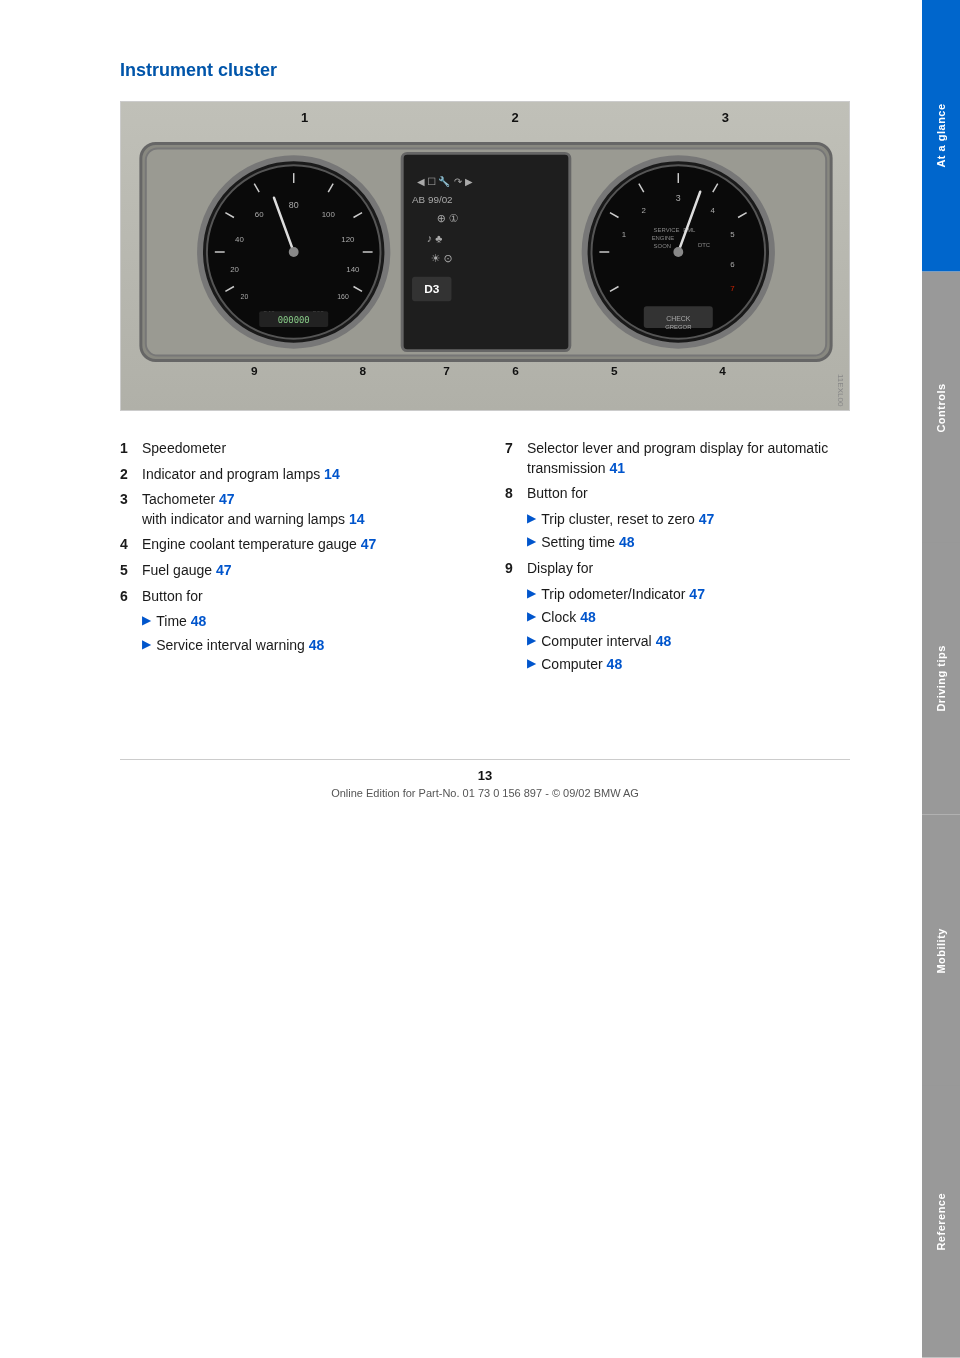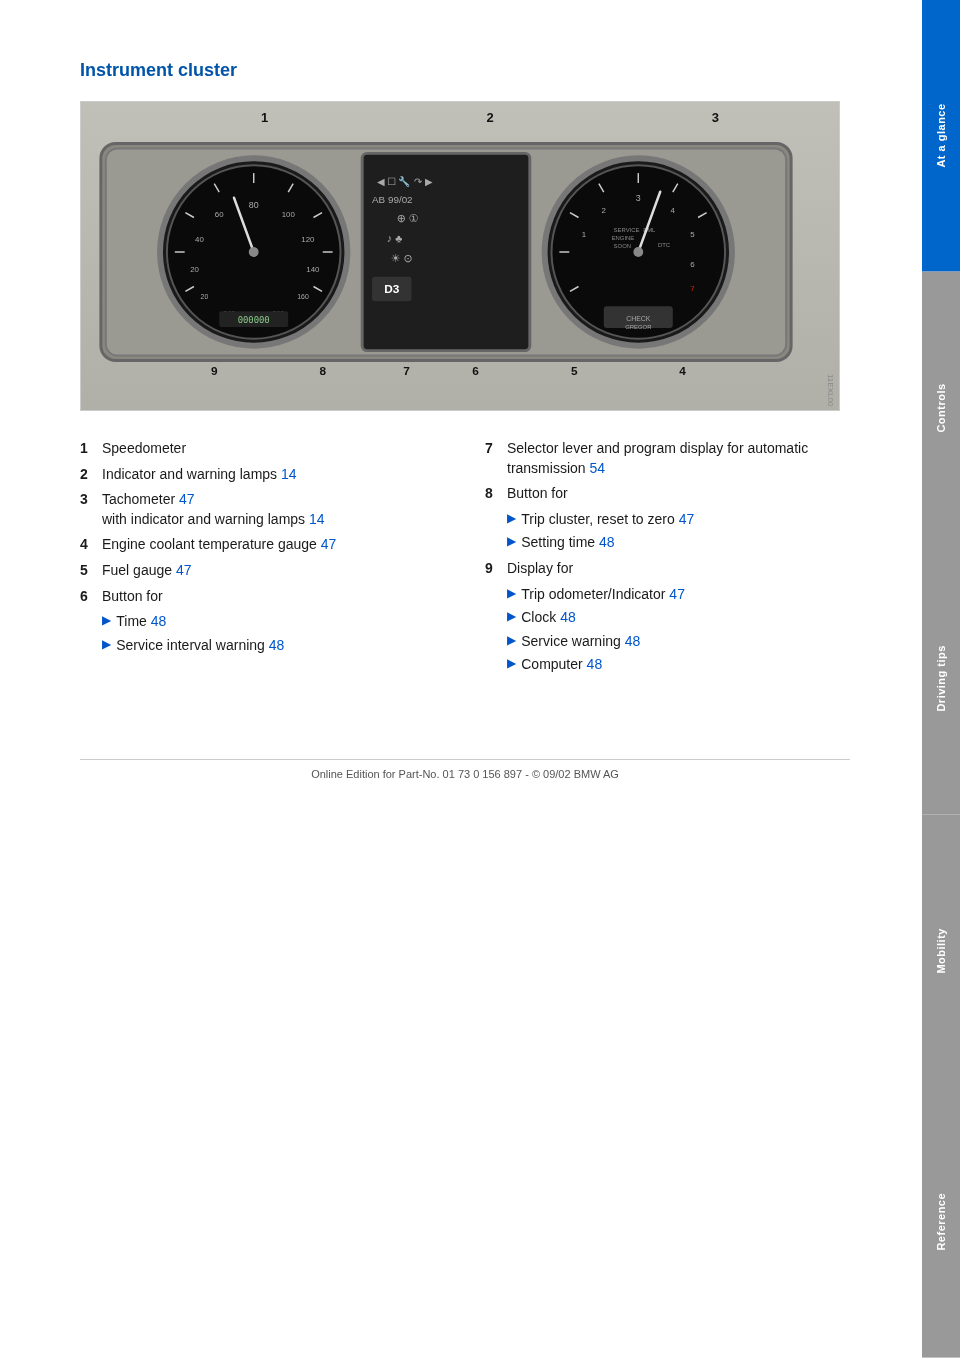--- a/index.html
+++ b/index.html
@@ -44,21 +44,21 @@
       background-color: #0066cc;
     }
 
     .sidebar-tab.inactive {
       background-color: #999999;
     }
 
     
     .main-content {
       margin-right: 50px;
-      padding: 60px 60px 40px 80px;
+      padding: 60px 60px 40px 120px;
     }
 
     
     .section-title {
       font-size: 18px;
       font-weight: bold;
       color: #0055aa;
       margin-bottom: 20px;
     }
 
@@ -107,20 +107,21 @@
       flex-shrink: 0;
     }
 
     .desc-text {
       flex: 1;
     }
 
     .desc-text a, .page-ref {
       color: #0055cc;
       text-decoration: none;
+      font-weight: bold;
     }
 
     .sub-item {
       display: flex;
       margin-left: 22px;
       margin-bottom: 4px;
       line-height: 1.4;
     }
 
     .bullet-arrow {
@@ -272,21 +273,21 @@
 
     <div class="desc-column">
 
       <div class="desc-item">
         <span class="desc-number">1</span>
         <span class="desc-text">Speedometer</span>
       </div>
 
       <div class="desc-item">
         <span class="desc-number">2</span>
-        <span class="desc-text"><span>Indicator and warning lamps</span>&nbsp;<a class="page-ref">14</a></span>
+        <span class="desc-text"><span>Indicator and program lamps</span>&nbsp;<a class="page-ref">14</a></span>
       </div>
 
       <div class="desc-item">
         <span class="desc-number">3</span>
         <span class="desc-text">
           <span>Tachometer</span>&nbsp;<a class="page-ref">47</a><br>
           <span style="padding-left:0;text-align:center;">with indicator and warning lamps <a class="page-ref">14</a></span>
         </span>
       </div>
 
@@ -312,21 +313,21 @@
         <span class="bullet-arrow">▶</span>
         <span><span>Service interval warning</span>&nbsp;<a class="page-ref">48</a></span>
       </div>
 
     </div>
 
     <div class="desc-column">
 
       <div class="desc-item">
         <span class="desc-number">7</span>
-        <span class="desc-text"><span>Selector lever and program display for automatic transmission</span>&nbsp;<a class="page-ref">54</a></span>
+        <span class="desc-text"><span>Selector lever and program display for automatic transmission</span>&nbsp;<a class="page-ref">41</a></span>
       </div>
 
       <div class="desc-item">
         <span class="desc-number">8</span>
         <span class="desc-text">Button for</span>
       </div>
       <div class="sub-item">
         <span class="bullet-arrow">▶</span>
         <span><span>Trip cluster, reset to zero</span>&nbsp;<a class="page-ref">47</a></span>
       </div>
@@ -342,27 +343,28 @@
       <div class="sub-item">
         <span class="bullet-arrow">▶</span>
         <span><span>Trip odometer/Indicator</span>&nbsp;<a class="page-ref">47</a></span>
       </div>
       <div class="sub-item">
         <span class="bullet-arrow">▶</span>
         <span><span>Clock</span>&nbsp;<a class="page-ref">48</a></span>
       </div>
       <div class="sub-item">
         <span class="bullet-arrow">▶</span>
-        <span><span>Service warning</span>&nbsp;<a class="page-ref">48</a></span>
+        <span><span>Computer interval</span>&nbsp;<a class="page-ref">48</a></span>
       </div>
       <div class="sub-item">
         <span class="bullet-arrow">▶</span>
         <span><span>Computer</span>&nbsp;<a class="page-ref">48</a></span>
       </div>
 
     </div>
   </div>
 
   <div class="footer">
+    <span class="page-number">13</span>
     <span>Online Edition for Part-No. 01 73 0 156 897 - © 09/02 BMW AG</span>
   </div>
 
 </div>
 
 </body></html>

